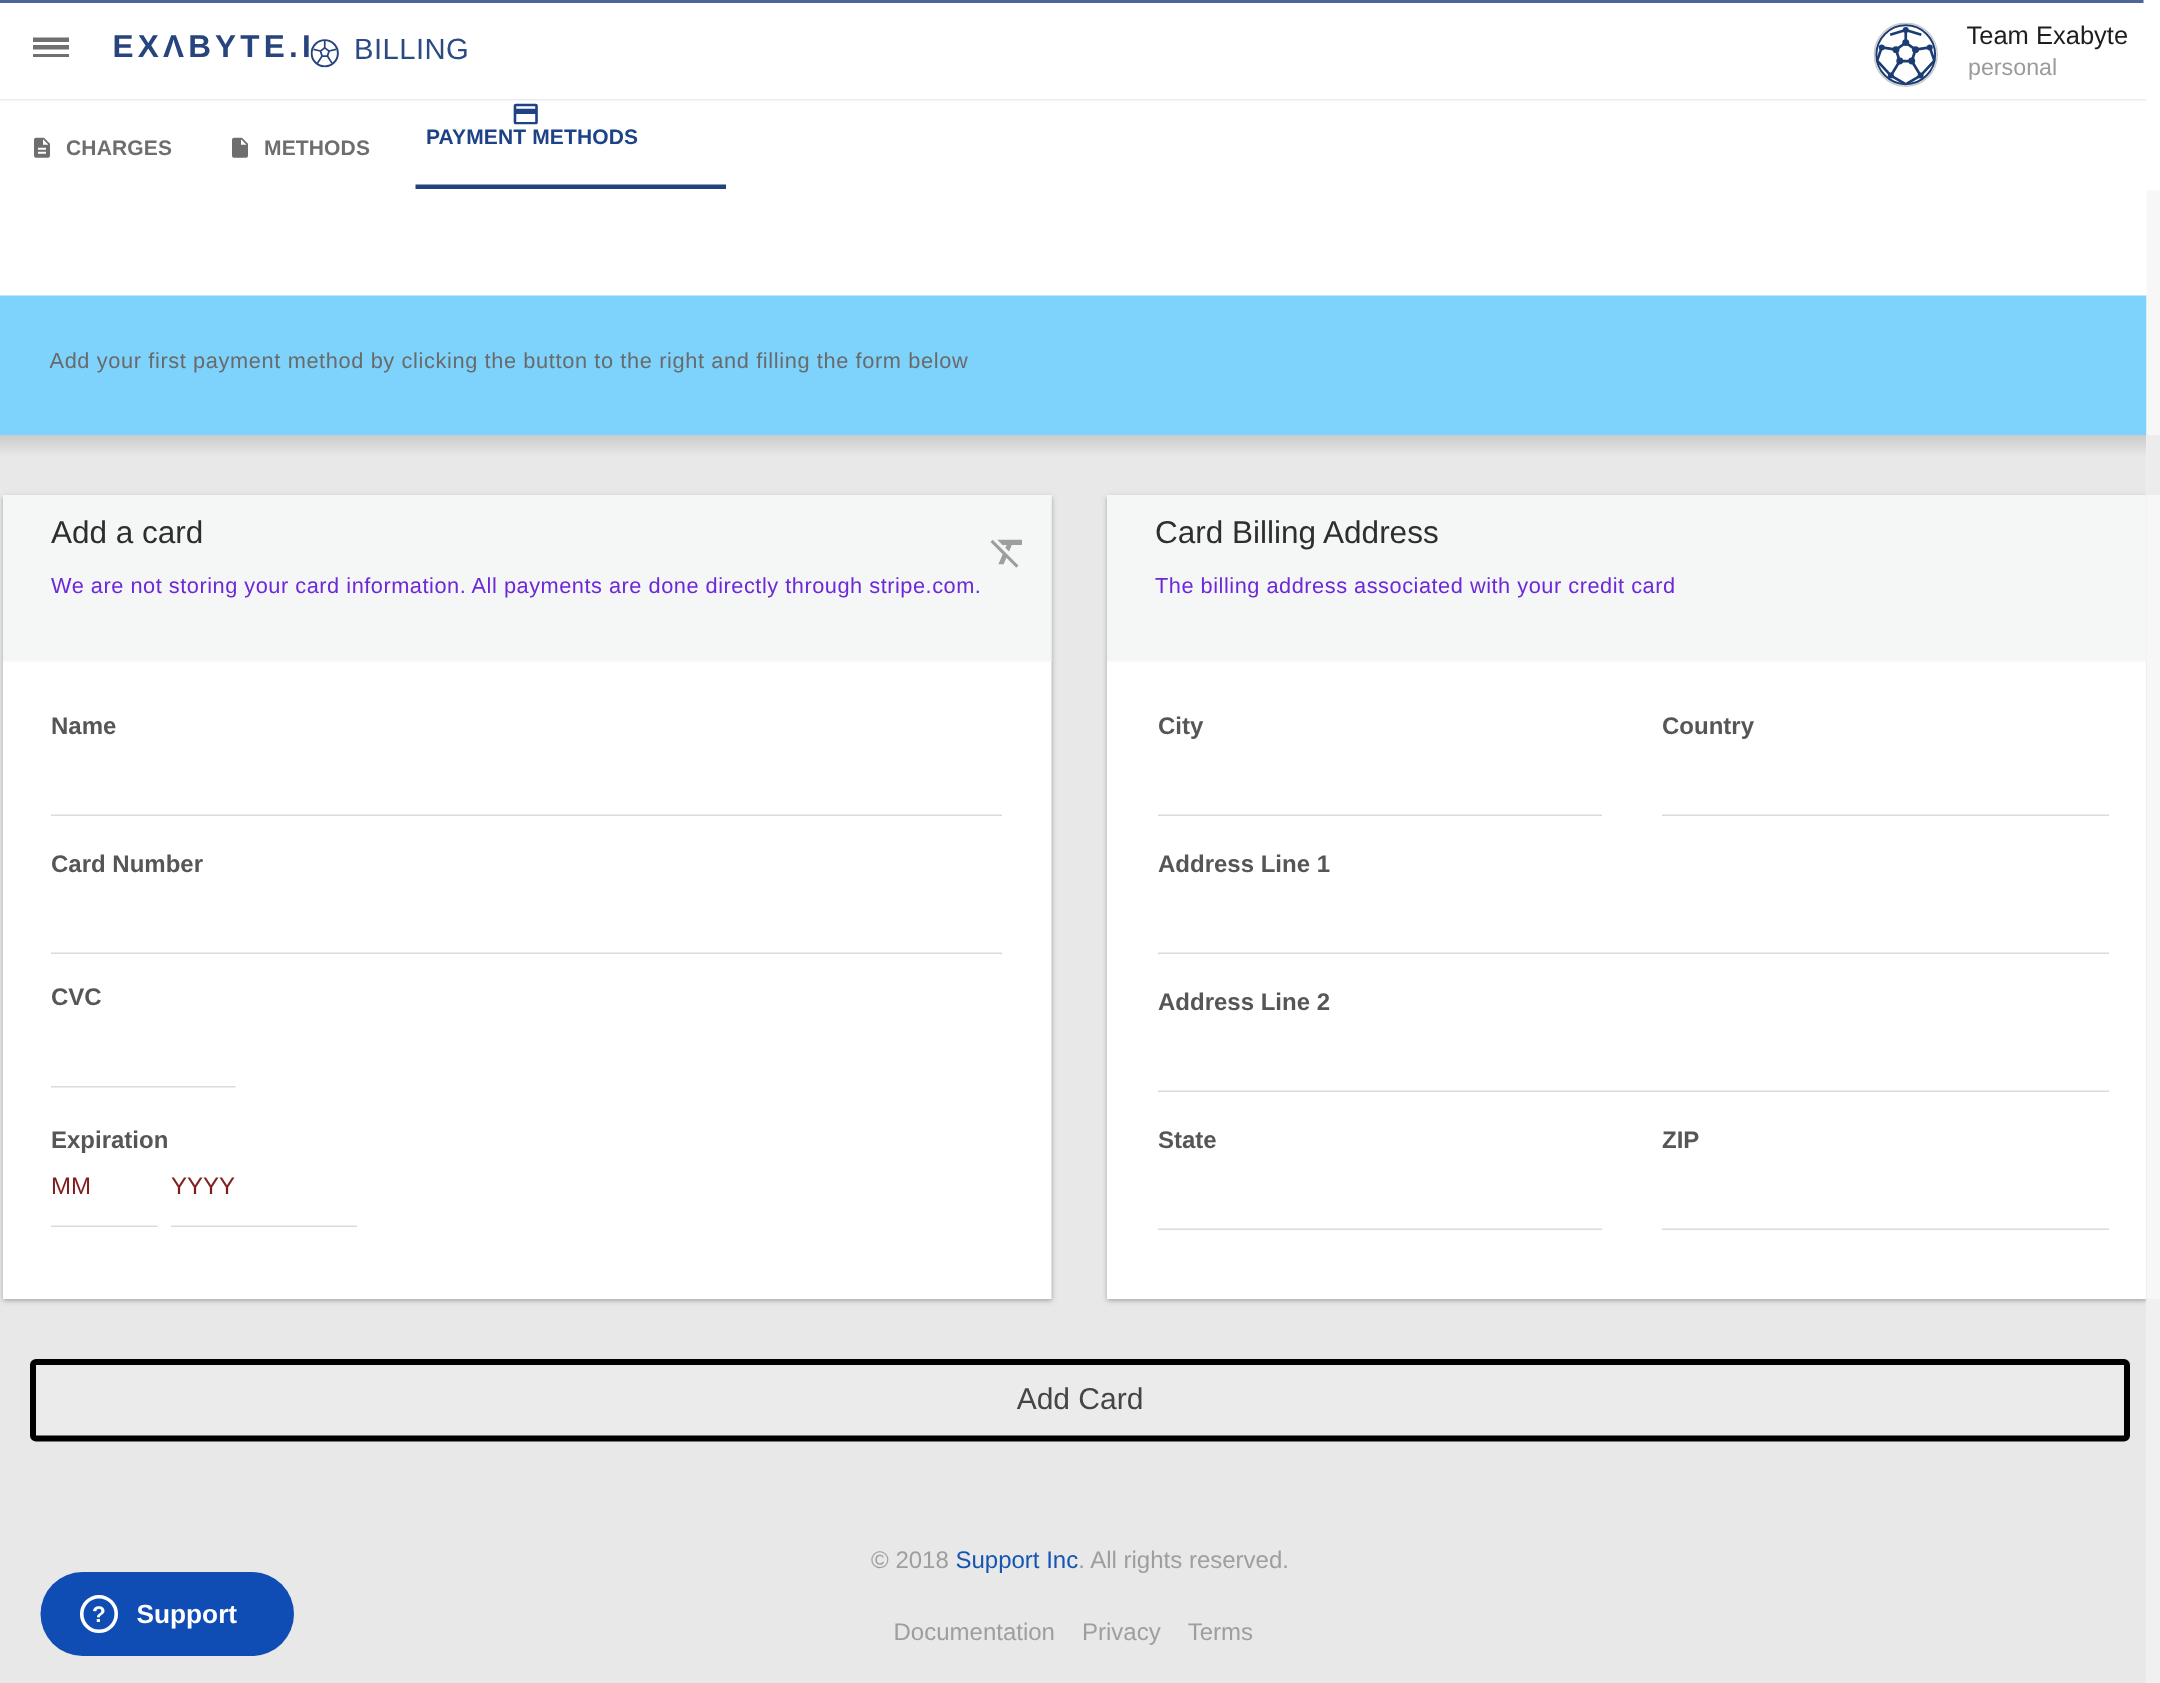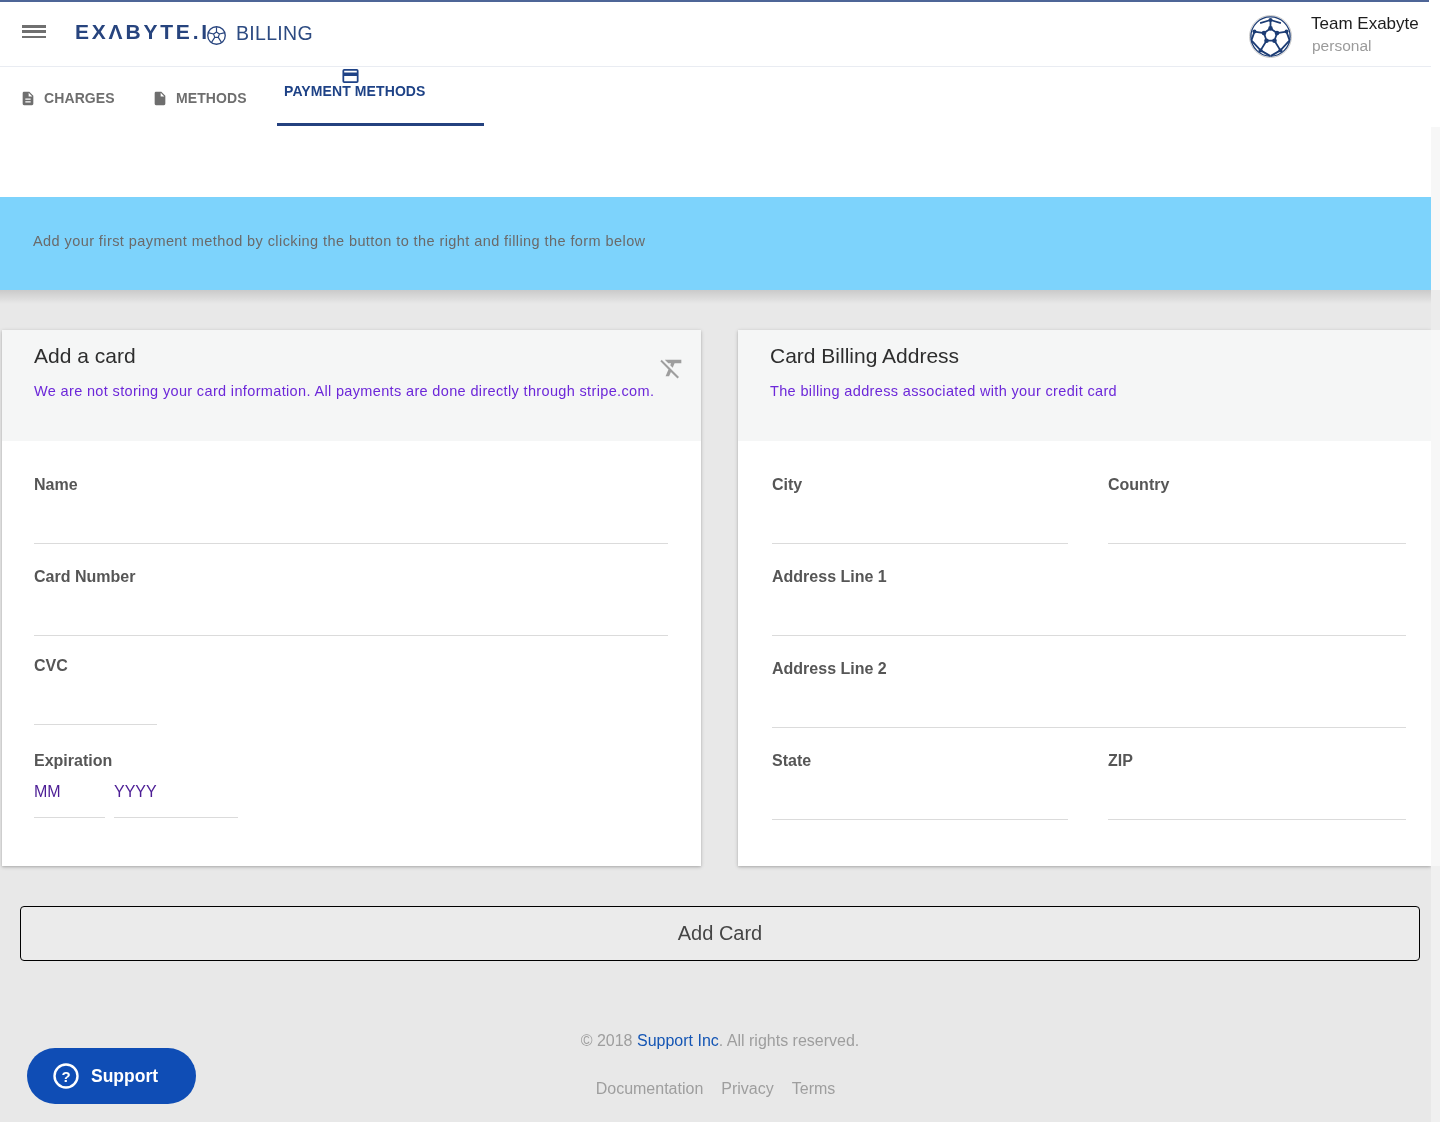--- a/index.html
+++ b/index.html
@@ -53,27 +53,27 @@
   .card .chdr { background:#f5f6f6; height:111px; padding:14px 32px 0 32px; }
   .card .chdr h2 { font-size:21px; font-weight:normal; color:#2e2e2e; }
   .card .chdr p { margin-top:15px; font-size:14.5px; color:#6d28d9; letter-spacing:0.35px; }
   .card.left { left:2px; width:699px; height:536px; }
   .card.right { left:738px; width:693px; height:536px; }
   .cbody { position:relative; padding:0 33px 0 32px; }
 
   .fld { position:absolute; }
   .fld .lbl { font-size:16px; font-weight:bold; color:#565656; }
   .fld .line { position:absolute; left:0; height:1px; background:#dbdbdb; }
-  .ph { position:absolute; font-size:16px; color:#4c1d95; }
+  .ph { position:absolute; font-size:16px; color:#7f1d1d; }
 
   .clearicon { position:absolute; right:15px; top:24px; }
 
   
   .addcard { position:absolute; left:20px; top:906px; width:1400px; height:55px;
-    background:#ebebeb; border:1px solid #000000; border-radius:4px;
+    background:#ebebeb; border:4px solid #000000; border-radius:4px;
     display:flex; align-items:center; justify-content:center;
     font-size:20px; color:#454545; }
   .foot1 { position:absolute; left:0; top:1032px; width:1440px; text-align:center;
     font-size:16px; color:#9e9e9e; }
   .foot1 b { color:#1455b4; font-weight:normal; }
   .foot2 { position:absolute; left:0; top:1080px; width:1431px; text-align:center;
     font-size:16px; color:#9e9e9e; }
   .foot2 span { margin:0 9px; }
 
   .support { position:absolute; left:27px; top:1048px; width:169px; height:56px;

